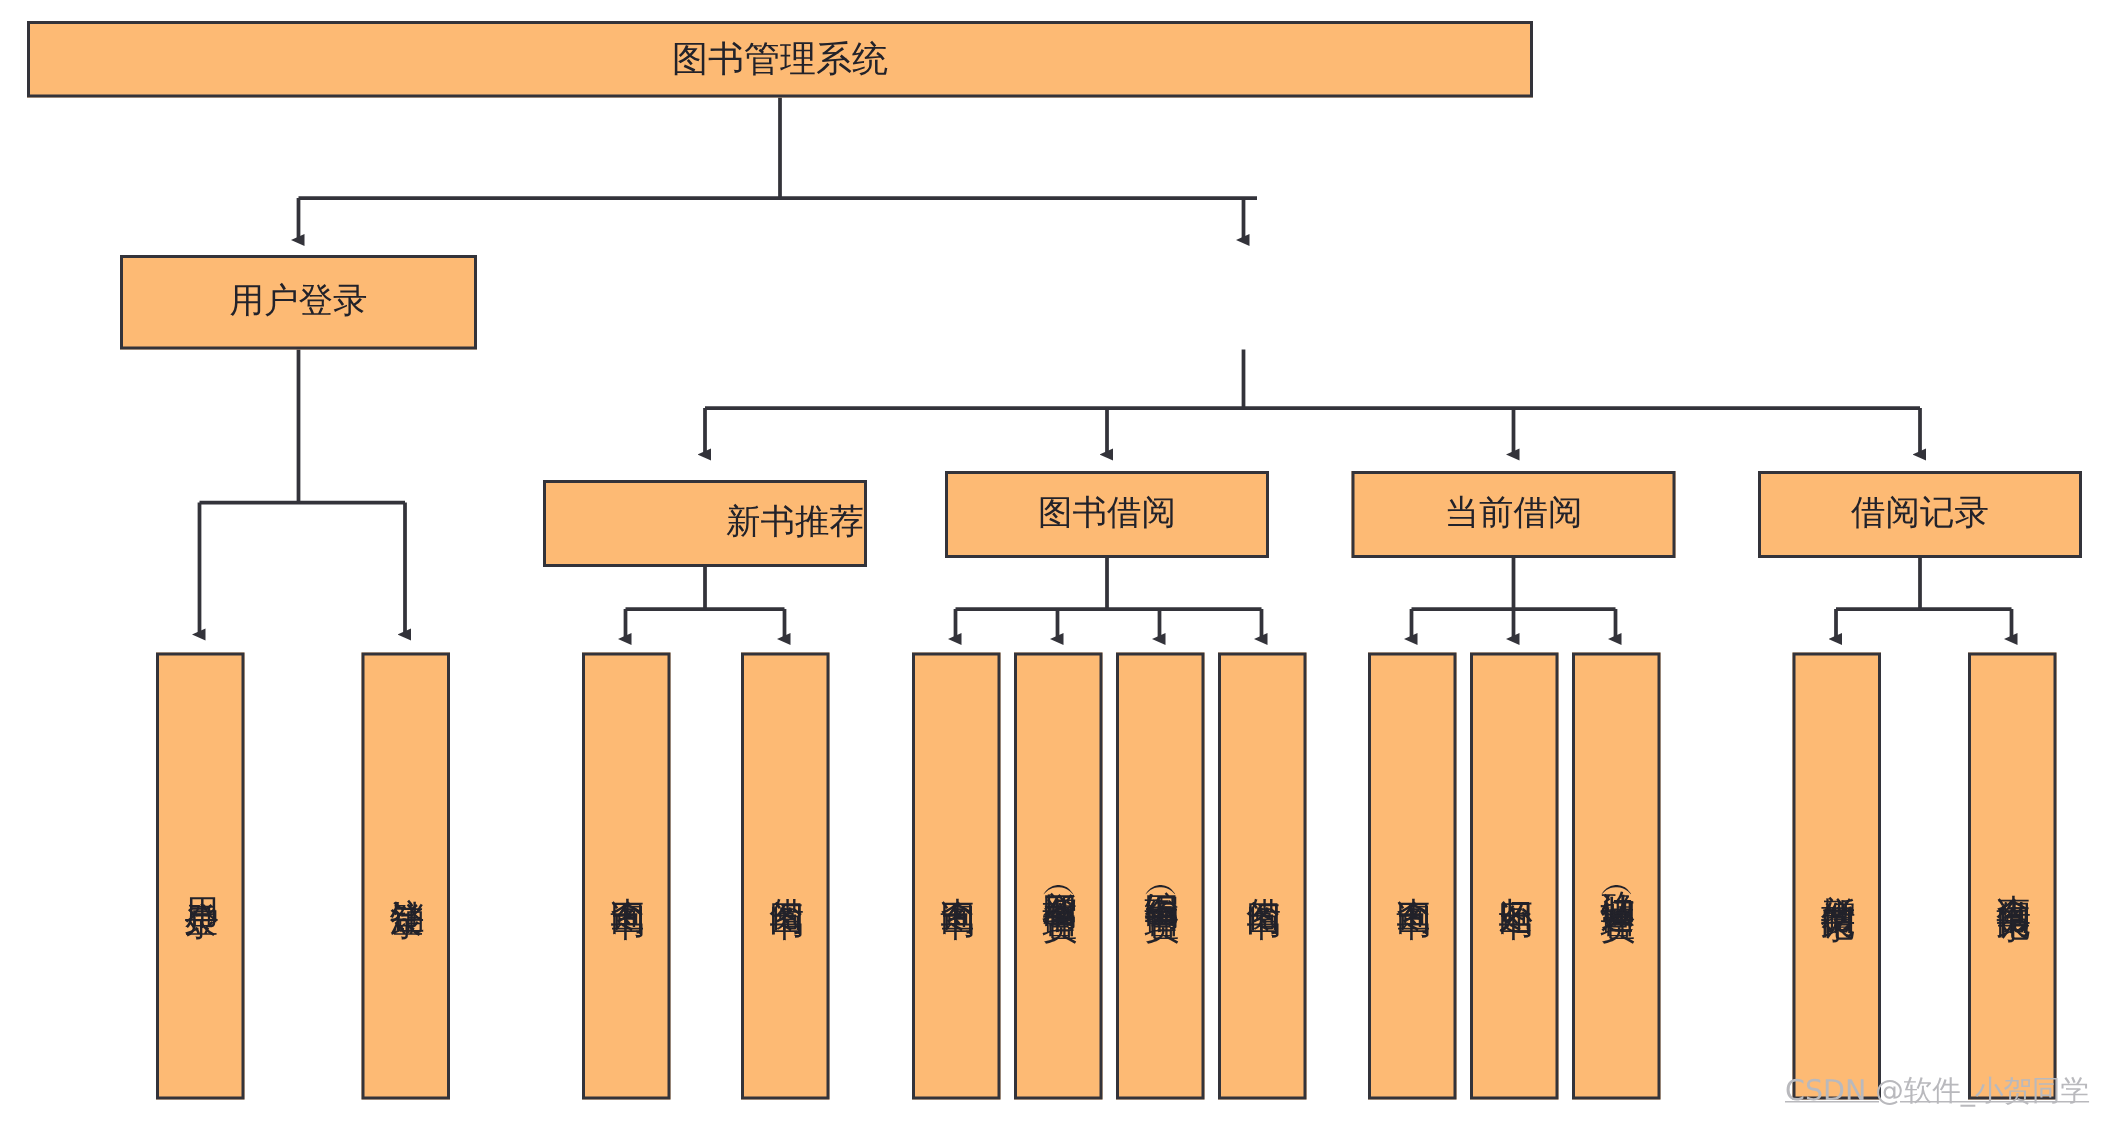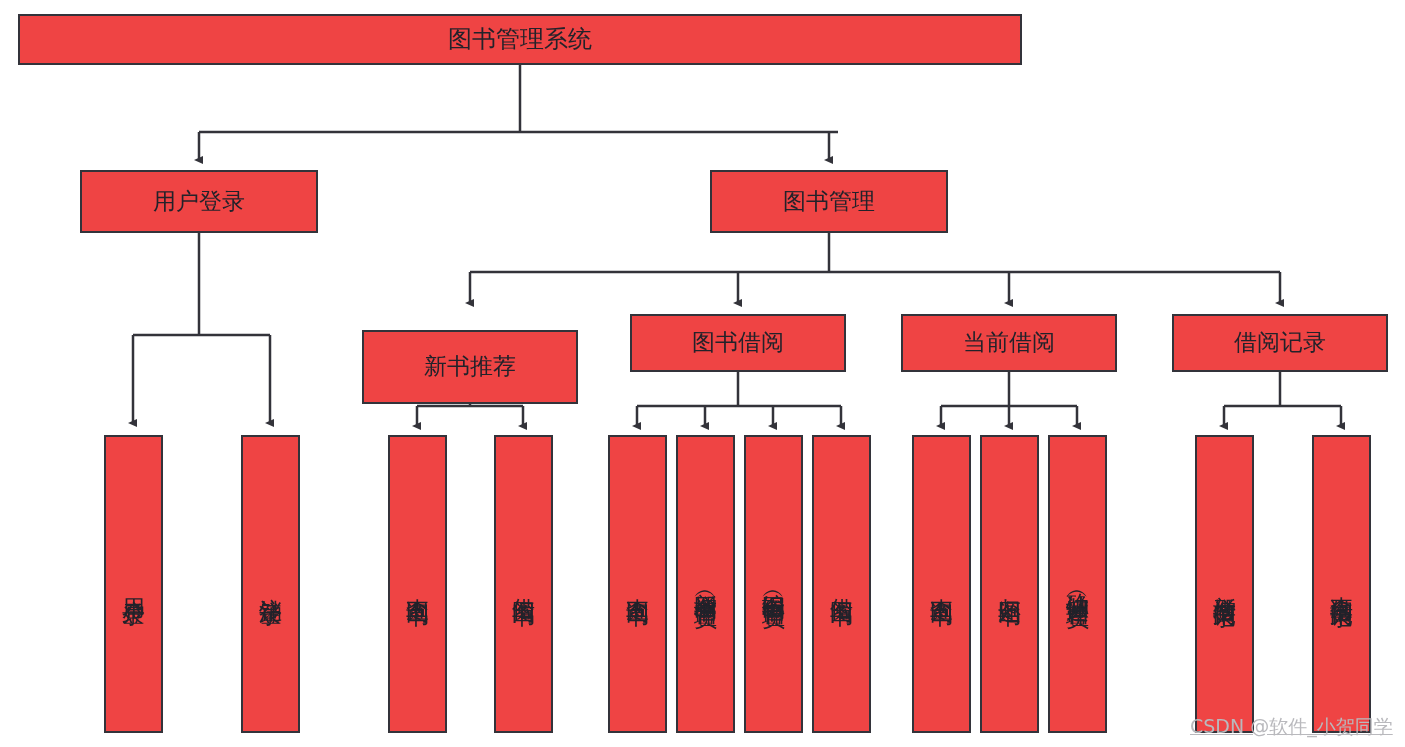--- a/index.html
+++ b/index.html
@@ -21,21 +21,21 @@
     position: absolute;
     left: 0;
     top: 0;
     width: 1405px;
     height: 747px;
   }
   .node {
     position: absolute;
     box-sizing: border-box;
     border: 2.5px solid #33333a;
-    background: #ef4444;
+    background: #fdba74;
     display: flex;
     align-items: center;
     justify-content: center;
     z-index: 2;
   }
   .node .label {
     color: #22222a;
     line-height: 1.18;
     text-align: center;
     white-space: nowrap;
@@ -123,25 +123,22 @@
     </g>
   </svg>
 
   <div class="node root horiz" style="left:18px; top:14px; width:1004px; height:51px;">
     <span class="label">图书管理系统</span>
   </div>
 
   <div class="node horiz" style="left:80px; top:170px; width:238px; height:63px;">
     <span class="label">用户登录</span>
   </div>
-  <div class="node horiz" style="left:710px; top:170px; width:238px; height:63px;">
-    <span class="label">图书管理</span>
-  </div>
 
-  <div class="node horiz" style="left:362px; top:330px; width:216px; height:74px;">
+  <div class="node horiz" style="left:362px; top:320px; width:216px; height:58px;justify-content:flex-end;">
     <span class="label">新书推荐</span>
   </div>
   <div class="node horiz" style="left:630px; top:314px; width:216px; height:58px;align-items:center;">
     <span class="label">图书借阅</span>
   </div>
   <div class="node horiz" style="left:901px; top:314px; width:216px; height:58px;">
     <span class="label">当前借阅</span>
   </div>
   <div class="node horiz" style="left:1172px; top:314px; width:216px; height:58px;">
     <span class="label">借阅记录</span>

